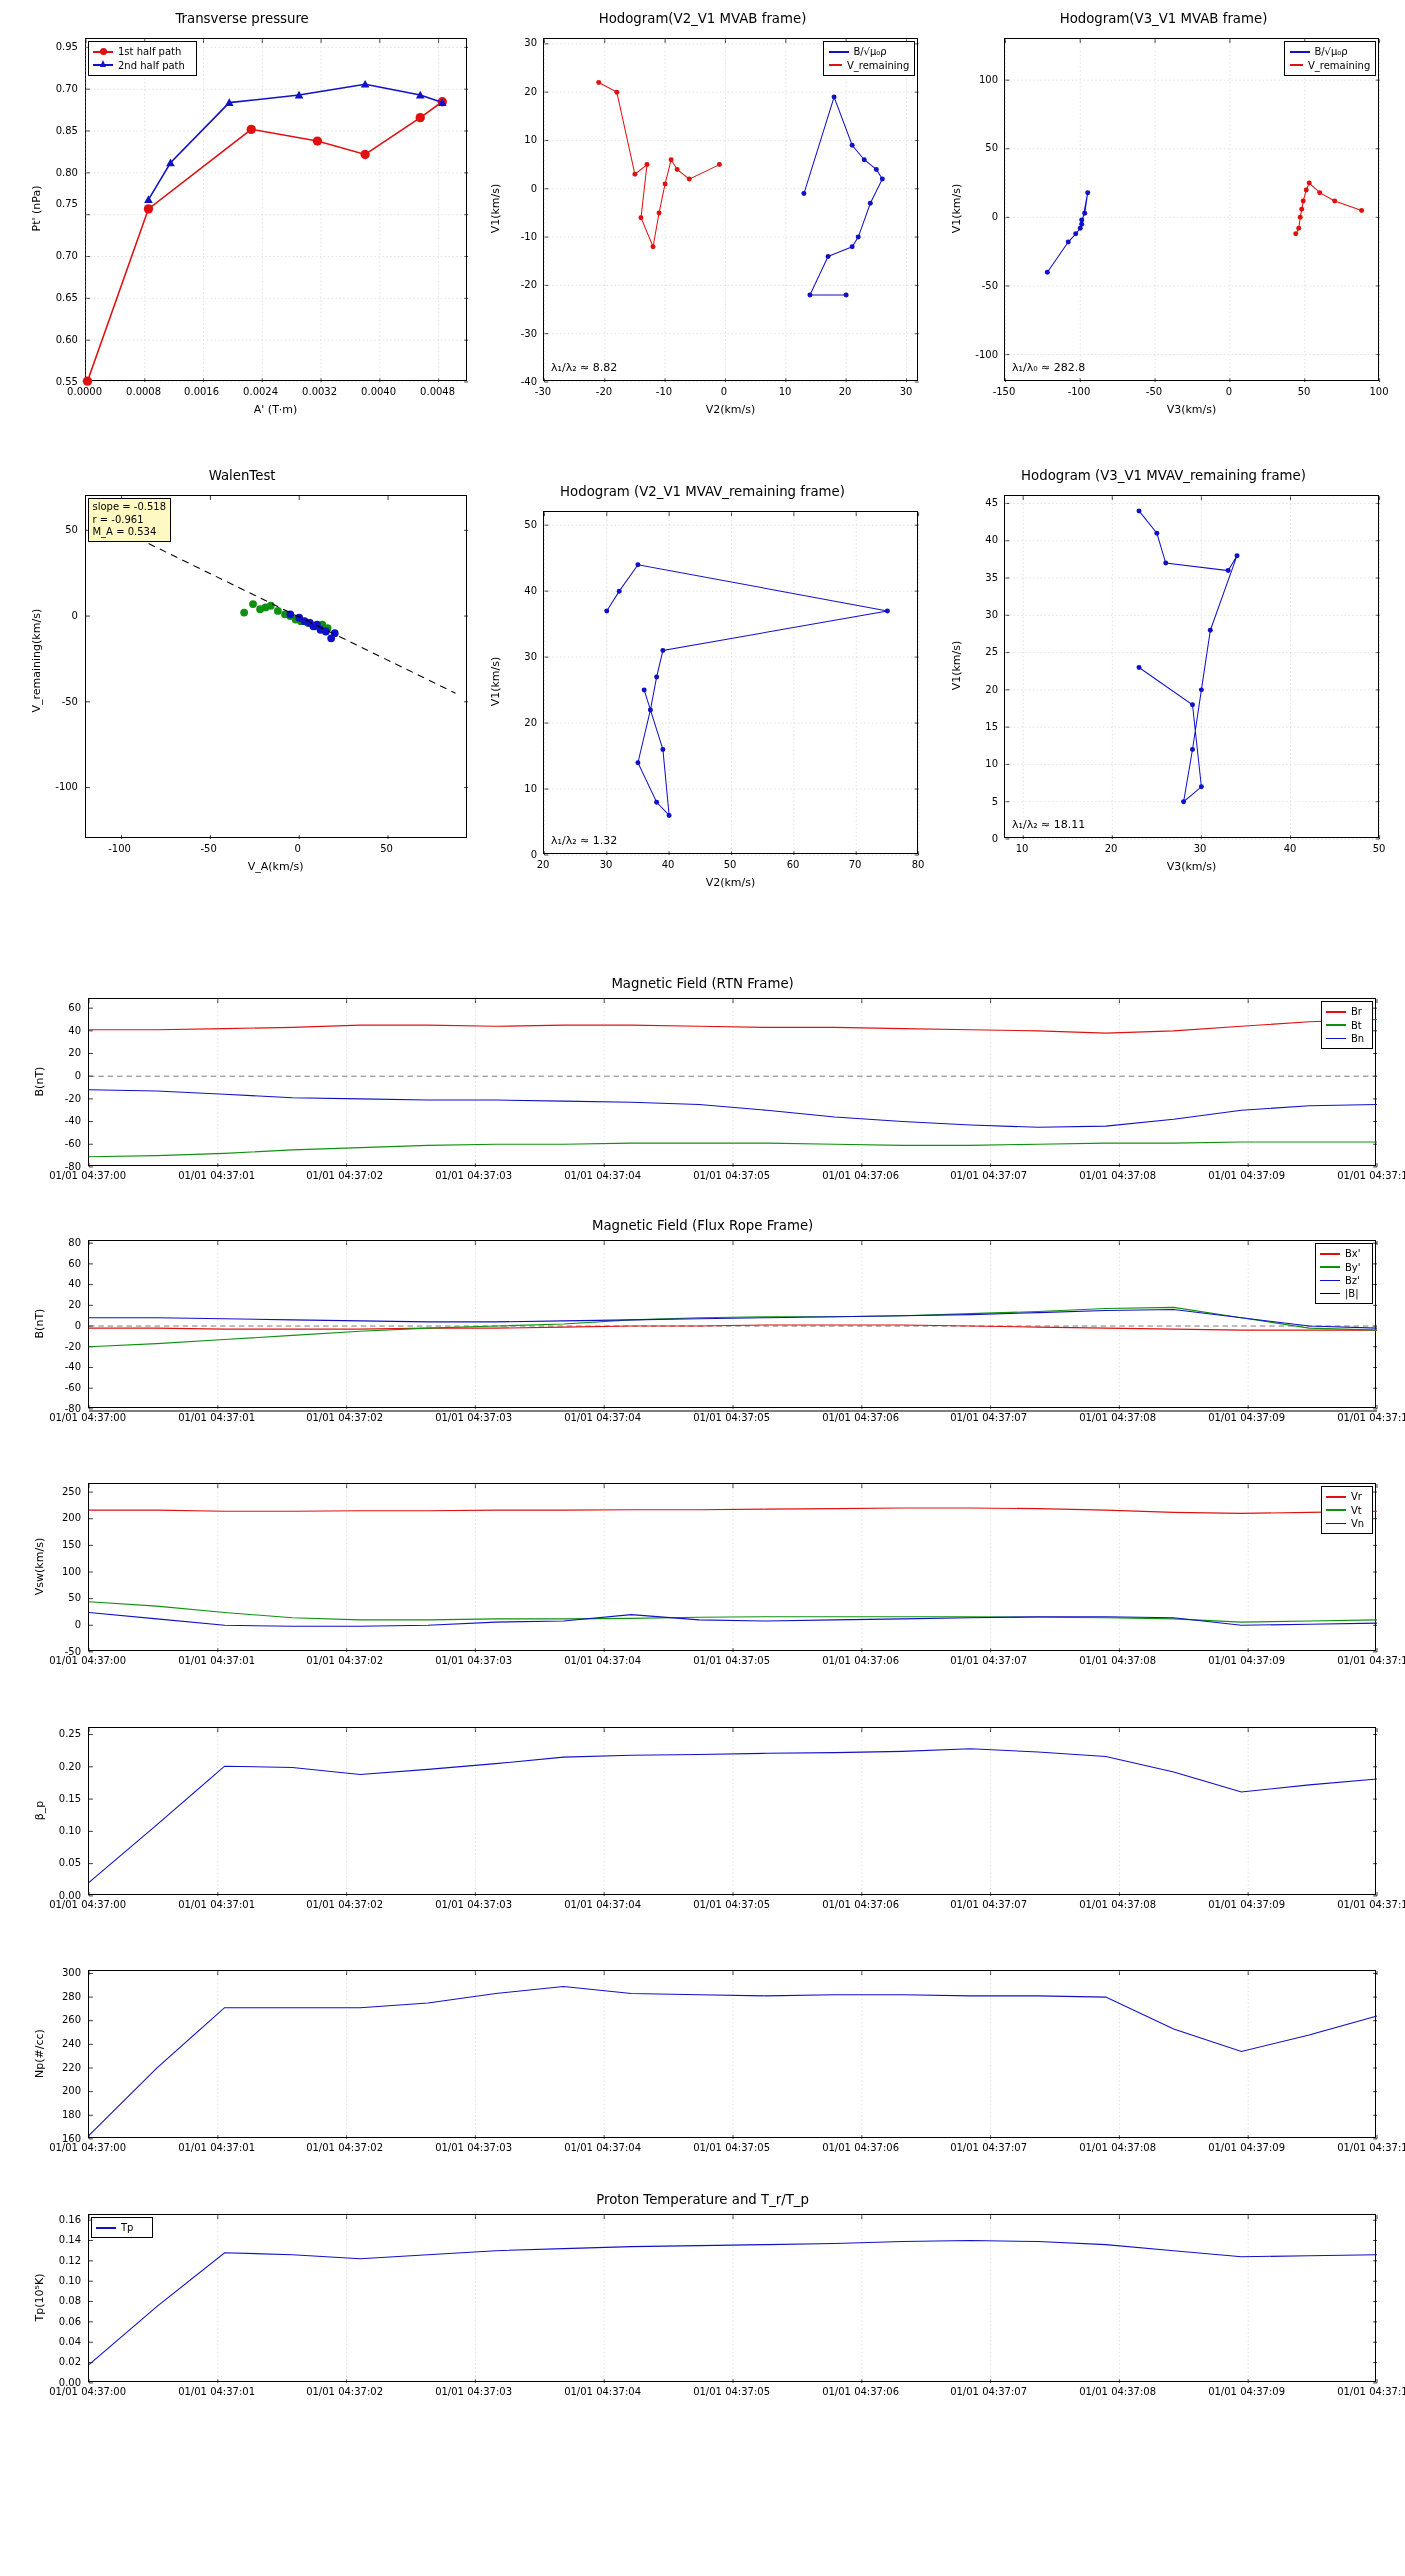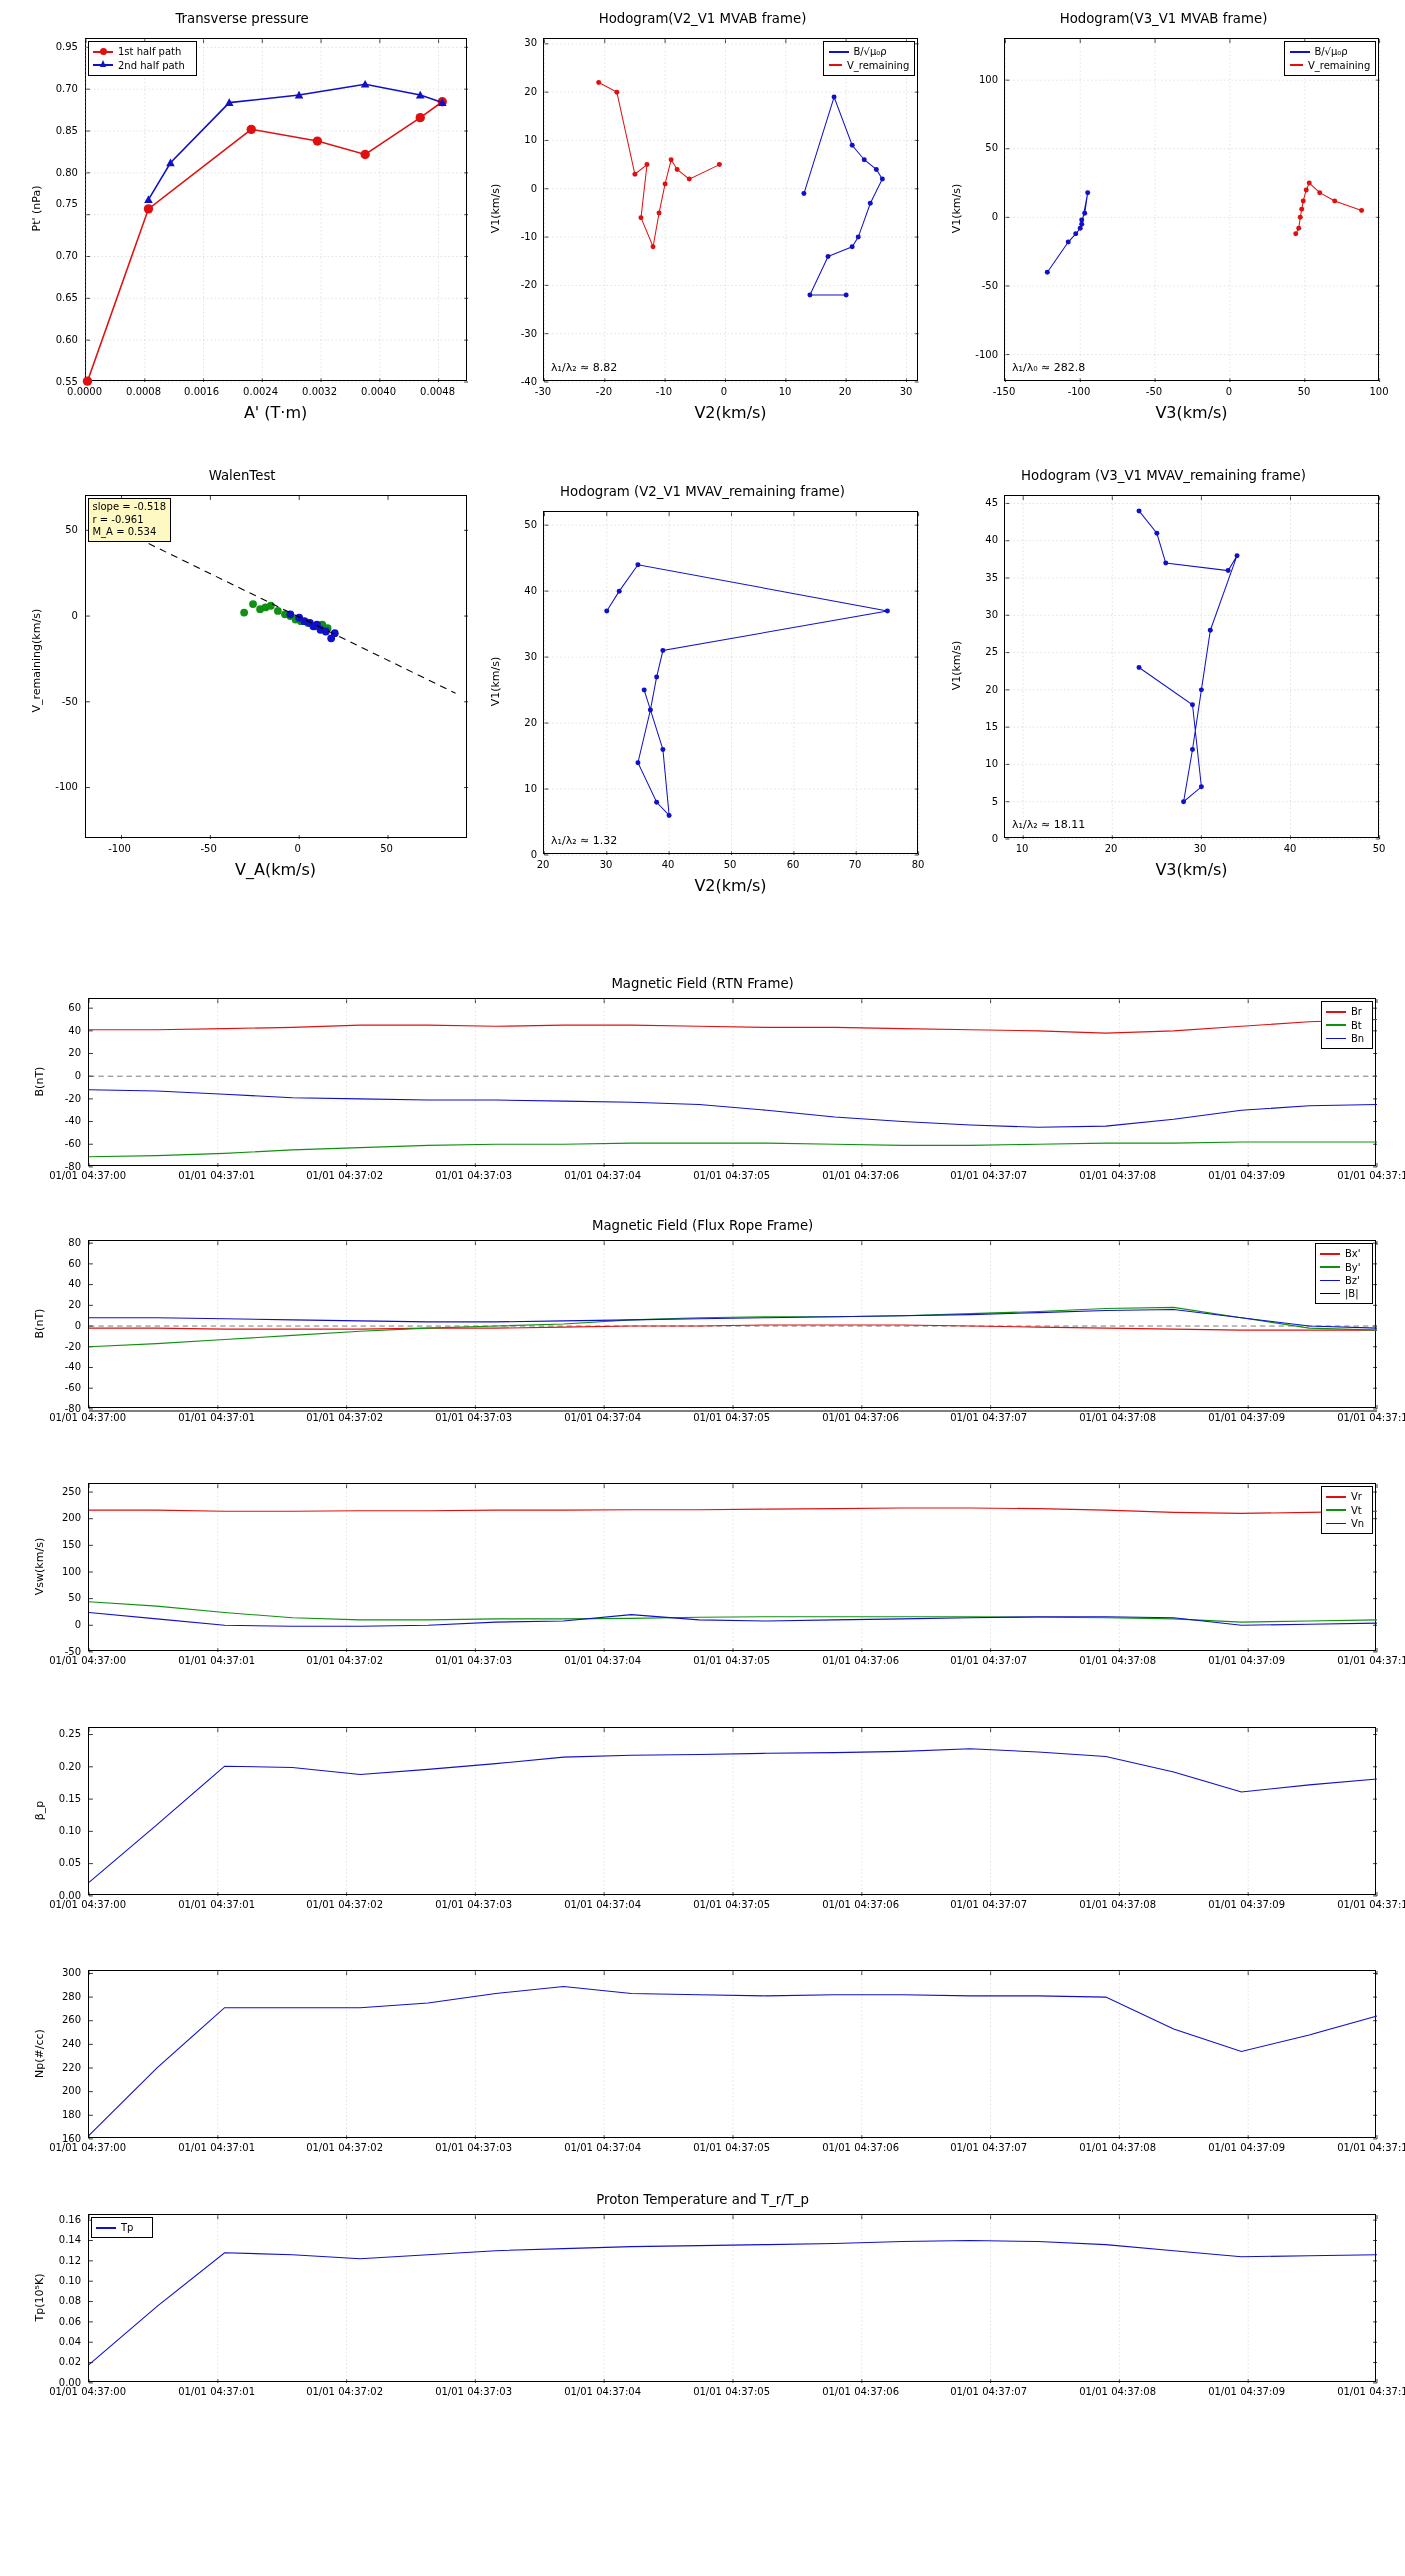--- a/index.html
+++ b/index.html
@@ -3,21 +3,21 @@
 <meta charset="utf-8">
 <style>
   html,body{margin:0;padding:0;background:#ffffff;}
   body{width:1405px;height:2576px;font-family:"DejaVu Sans",sans-serif;color:#000;}
   .page{position:relative;width:1405px;height:2576px;}
 
   .panel{position:absolute;box-sizing:border-box;}
   .axes{position:absolute;border:0.8px solid #000;box-sizing:border-box;background:#fff;}
   .ptitle{position:absolute;width:100%;text-align:center;font-size:13.3px;color:#000;}
   .ylabel{position:absolute;font-size:11px;transform-origin:center center;white-space:nowrap;}
-  .xlabel{position:absolute;font-size:16px;text-align:center;white-space:nowrap;}
+  .xlabel{position:absolute;font-size:11px;text-align:center;white-space:nowrap;}
   .tick{position:absolute;font-size:10px;white-space:nowrap;}
   .tick.xt{transform:translateX(-50%);}
   .tick.yt{transform:translateY(-50%);text-align:right;}
   .legend{position:absolute;border:0.8px solid #000;background:#fff;font-size:10px;padding:3.1px 4.7px;box-sizing:border-box;}
   .legend .row{display:flex;align-items:center;height:13.3px;white-space:nowrap;}
   .legend .swatch{display:inline-block;width:20px;height:1.6px;margin-right:4.7px;position:relative;}
   .legend .mk{position:absolute;left:7px;top:-3.1px;width:7px;height:7px;border-radius:50%;}
   .legend .mktri{position:absolute;left:7px;top:-3.9px;width:0;height:0;border-left:3.9px solid transparent;border-right:3.9px solid transparent;border-bottom:7px solid #1010c8;}
   .annot{position:absolute;font-size:11px;white-space:nowrap;}
   .boxannot{position:absolute;border:0.8px solid #000;background:#fef9c3;font-size:10px;padding:2.3px 3.9px;line-height:1.25;}

